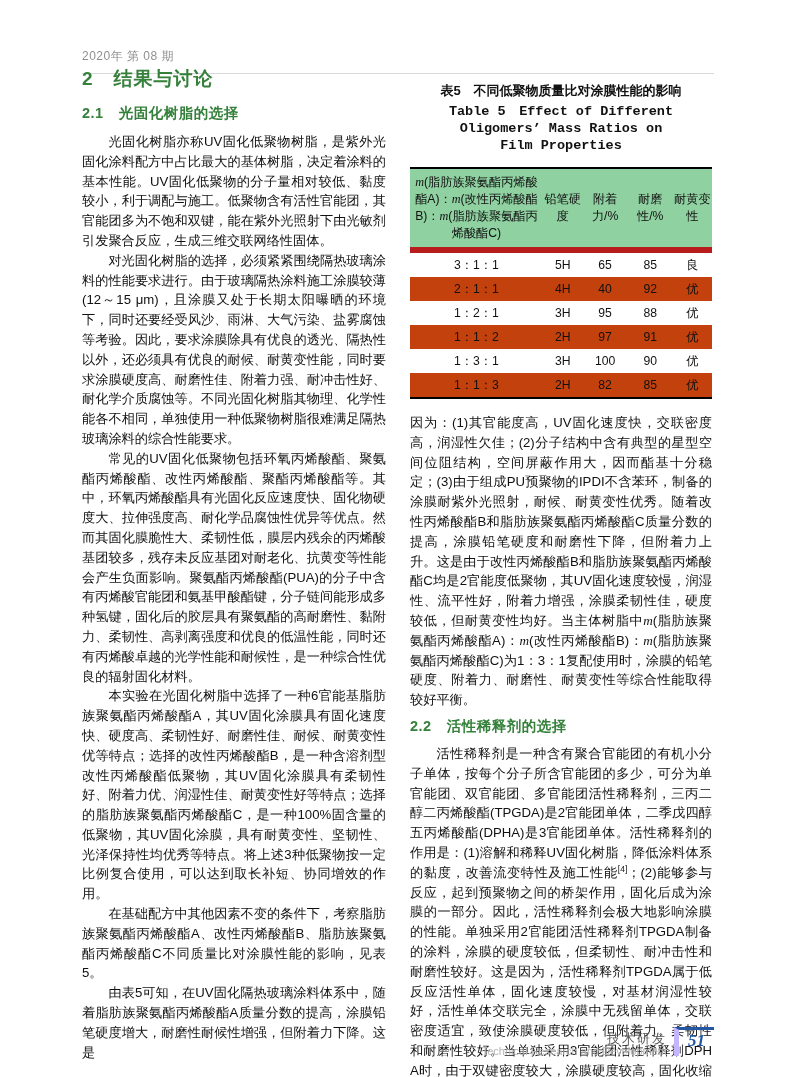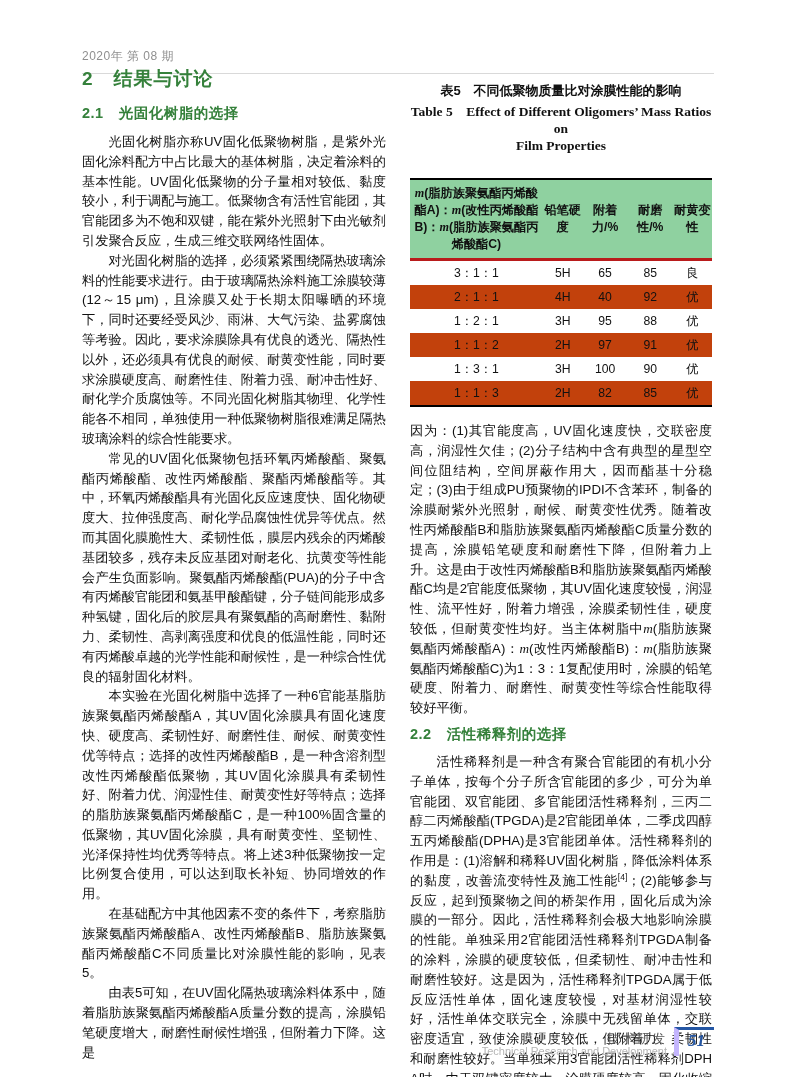--- a/index.html
+++ b/index.html
@@ -36,31 +36,31 @@
     font-size:13.2px;line-height:19.8px;text-align:justify;
     margin:0;text-indent:2em;word-break:break-all;
   }
   p.body.noindent{text-indent:0;}
   em.var{font-style:italic;font-family:"Liberation Serif",serif;font-weight:inherit;}
   .sup{font-size:8.5px;vertical-align:super;line-height:0;}
 
   
   .tbl-cap-zh{font-size:13px;font-weight:bold;text-align:center;margin:0 0 3px 0;}
   .tbl-cap-en{
-    font-family:Liberation Serif, serif;font-weight:bold;font-size:13.5px;
-    text-align:center;line-height:17px;margin:0 0 24px 0;
+    font-family:Liberation Mono, monospace;font-weight:bold;font-size:13.5px;
+    text-align:center;line-height:17px;margin:0 0 13px 0;
   }
   table.oligomer{
     width:100%;border-collapse:collapse;
     border-top:2px solid #000;border-bottom:2px solid #000;
     font-size:12.2px;
   }
   table.oligomer thead th{
-    background:#8fd1a0;font-weight:bold;vertical-align:middle;
-    padding:5px 1px;border-bottom:3px solid #b91c1c;text-align:center;line-height:17px;
+    background:#8fd1a0;font-weight:normal;vertical-align:middle;
+    padding:5px 1px;border-bottom:6px solid #b91c1c;text-align:center;line-height:17px;
   }
   table.oligomer th.col-ratio{width:44%;padding:5px 3px;}
   table.oligomer tbody td{text-align:center;padding:4px 0;line-height:16px;}
   table.oligomer tr.stripe td{background:#c2410c;}
 
   
   .page-footer{
     position:absolute;right:80px;bottom:20px;
     display:flex;align-items:flex-start;
   }

